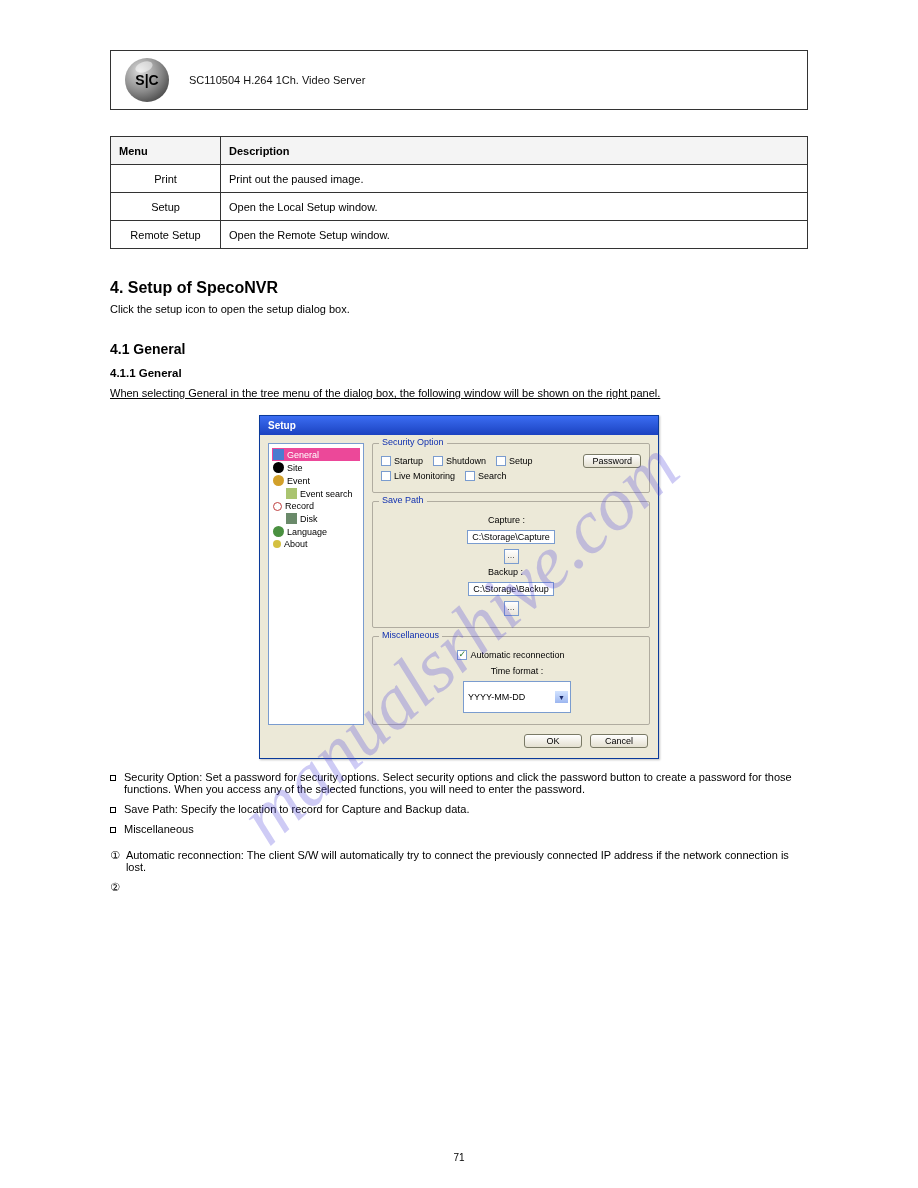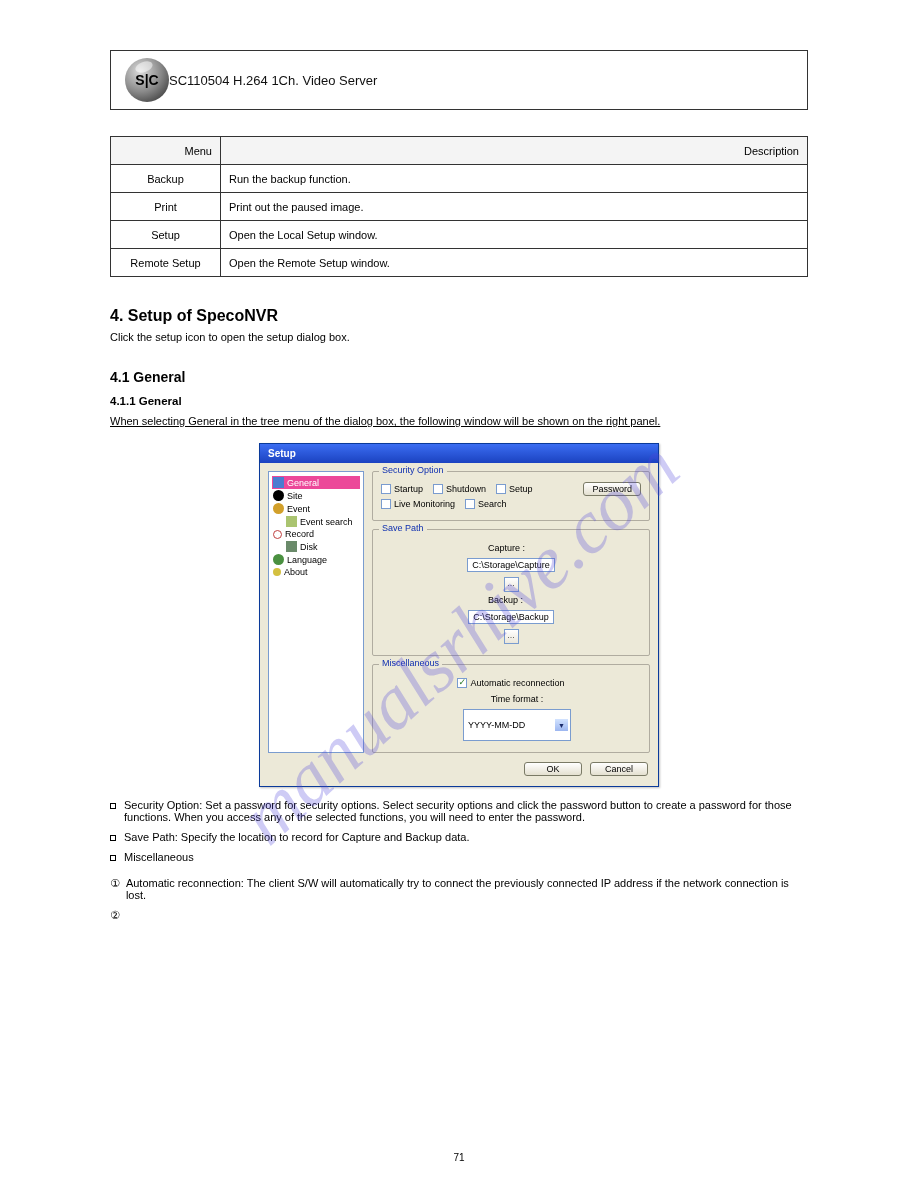--- a/index.html
+++ b/index.html
@@ -36,41 +36,42 @@
   .sc-logo::after {
     content: "";
     position: absolute;
     top: 4px; left: 10px;
     width: 18px; height: 10px;
     background: rgba(255,255,255,0.5);
     border-radius: 50%;
     transform: rotate(-20deg);
   }
   .header-title {
-    font-size: 13px;
+    margin-left: 20px;
+    font-size: 11px;
     color: #111;
   }
 
   .menu-table {
     margin-top: 26px;
     width: 100%;
     border-collapse: collapse;
     font-size: 11px;
   }
   .menu-table th, .menu-table td {
     border: 1px solid #333;
     padding: 6px 8px;
     text-align: left;
     vertical-align: middle;
     height: 28px;
   }
   .menu-table th {
     background: #f4f4f4;
-    font-weight: normal;
-    text-align: right;
+    font-weight: bold;
+    text-align: left;
   }
   .menu-table td:first-child {
     text-align: center;
     width: 110px;
   }
 
   .sec-title {
     margin-top: 30px;
     font-size: 16px;
     font-weight: bold;
@@ -314,24 +315,20 @@
       <span>S|C</span>
     </div>
   <div class="header-title">SC110504 H.264 1Ch. Video Server</div>
 </div>
 
 <table class="menu-table">
   <tbody>
       <tr>
     <th>Menu</th>
     <th>Description</th>
-  </tr>
-  <tr>
-    <td>Backup</td>
-    <td>Run the backup function.</td>
   </tr>
   <tr>
     <td>Print</td>
     <td>Print out the paused image.</td>
   </tr>
   <tr>
     <td>Setup</td>
     <td>Open the Local Setup window.</td>
   </tr>
   <tr>

